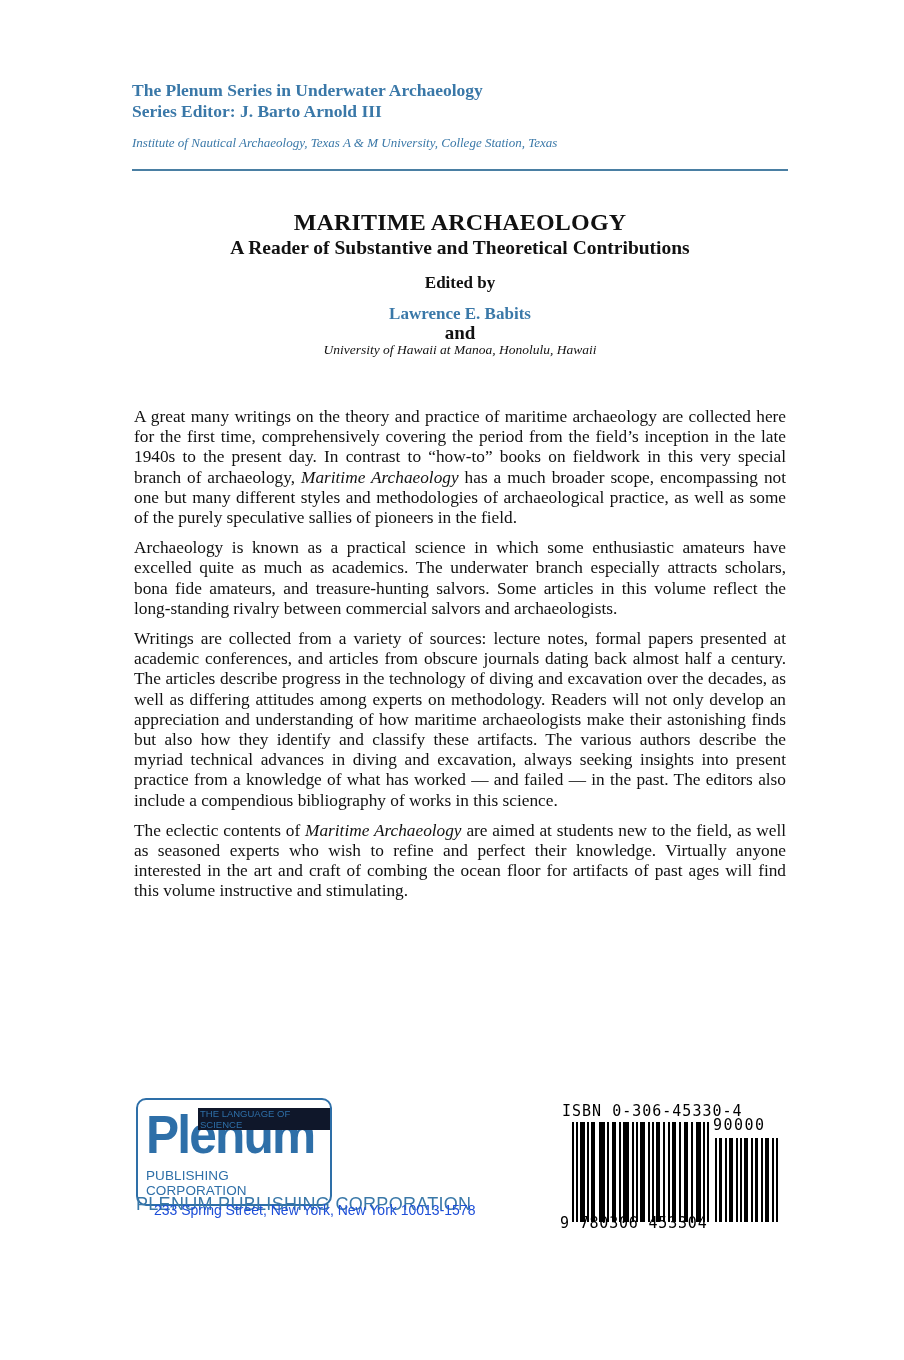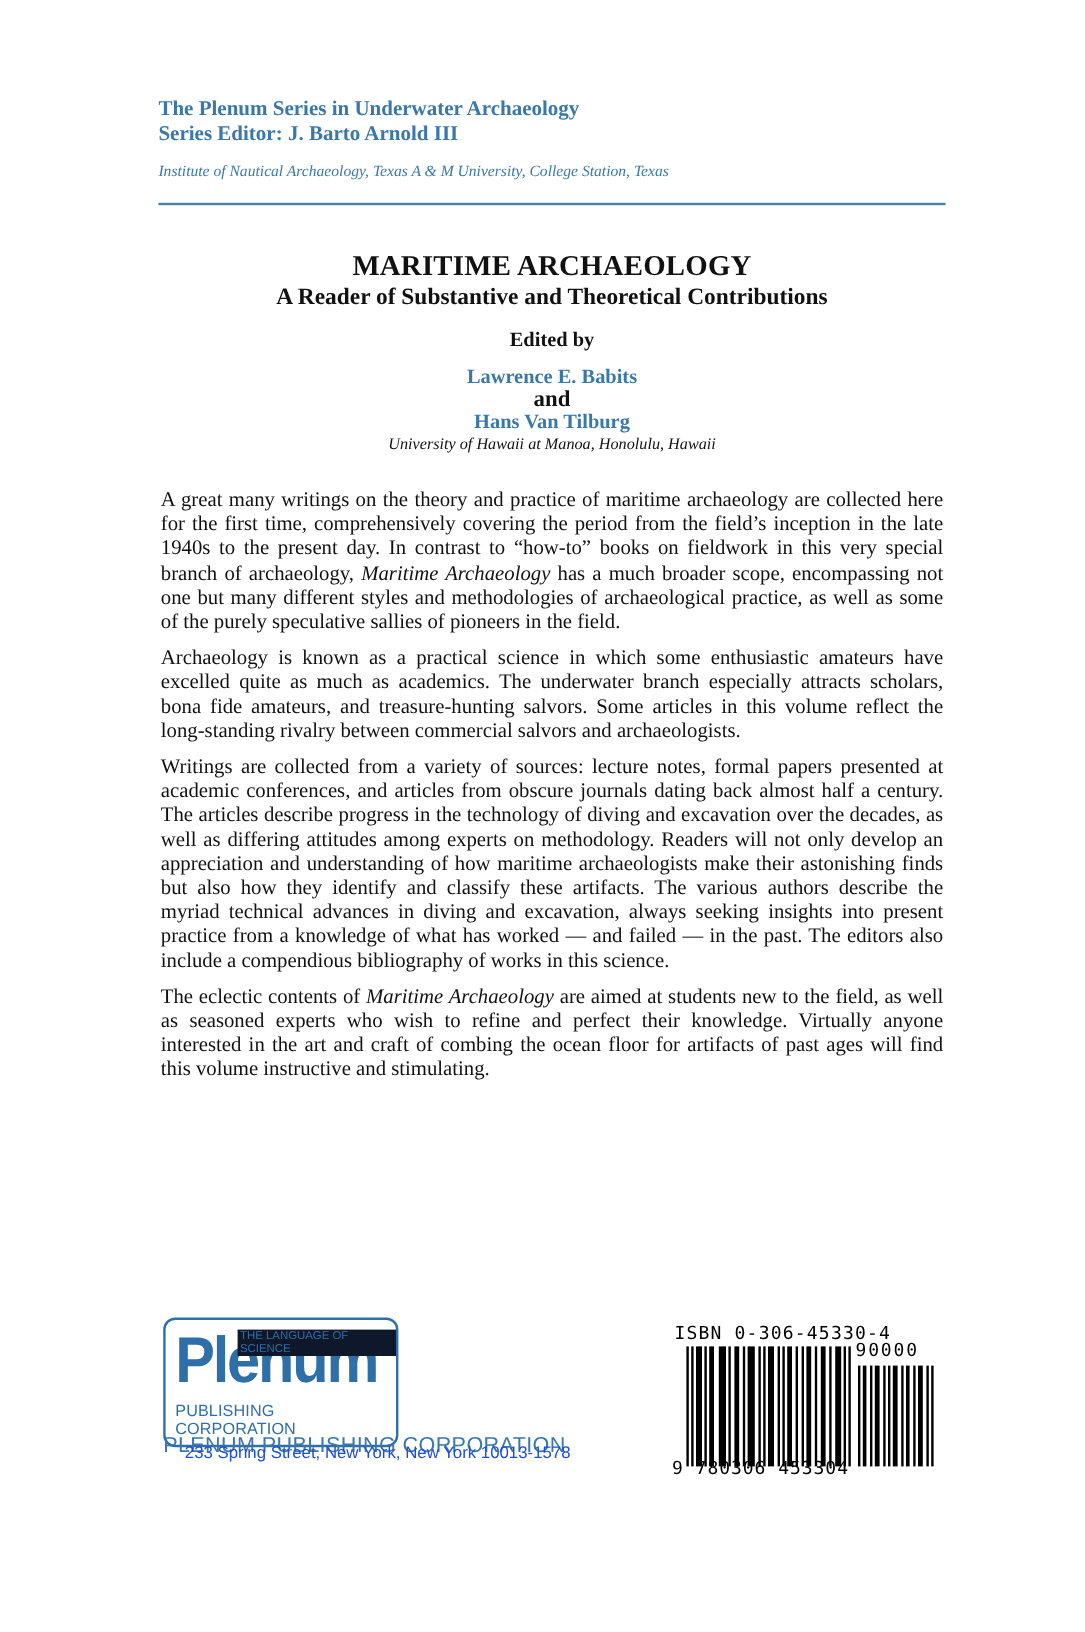--- a/index.html
+++ b/index.html
@@ -41,21 +41,20 @@
 </div>
 
 <div class="rule"></div>
 
 <div class="title">
   <div class="main">MARITIME ARCHAEOLOGY</div>
   <div class="sub">A Reader of Substantive and Theoretical Contributions</div>
   <div class="edited">Edited by</div>
   <div class="ed-name">Lawrence E. Babits</div>
   <div class="and">and</div>
-  <div class="ed-name" style="margin-top:0">Hans Van Tilburg</div>
   <div class="ed-aff">University of Hawaii at Manoa, Honolulu, Hawaii</div>
 </div>
 
 <div class="body">
   <p><span>A great many writings on the theory and practice of maritime archaeology are collected here for the first time, comprehensively covering the period from the field’s inception in the late 1940s to the present day. In contrast to “how-to” books on fieldwork in this very special branch of  archaeology, </span><i>Maritime Archaeology</i><span> has a much broader scope, encom­passing not one but many different styles and methodologies of archaeological practice, as well as some of the purely speculative sallies of pioneers in the field.</span></p>
   <p>Archaeology is known as a practical science in which some enthusiastic amateurs have excelled quite as much as academics. The underwater branch especially attracts scholars, bona fide amateurs, and treasure-hunting salvors. Some articles in this volume reflect the long-standing rivalry between commercial salvors and archaeologists.</p>
   <p>Writings are collected from a variety of sources: lecture notes, formal papers presented at academic conferences, and articles from obscure journals dating back almost half a cen­tury. The articles describe progress in the technology of diving and excavation over the decades, as well as differing attitudes among experts on methodology. Readers will not only develop an appreciation and understanding of how maritime archaeologists make their astonishing finds but also how they identify and classify these artifacts. The various authors describe the myriad technical advances in diving and excavation, always seeking insights into present practice from a knowledge of what has worked — and failed — in the past. The editors also include a compendious bibliography of works in this science.</p>
   <p><span>The eclectic contents of </span><i>Maritime Archaeology</i><span> are aimed at students new to the field, as well as seasoned experts who wish to refine and perfect their knowledge. Virtually anyone interested in the art and craft of combing the ocean floor for artifacts of past ages will find this volume instructive and stimulating.</span></p>
 </div>
 

